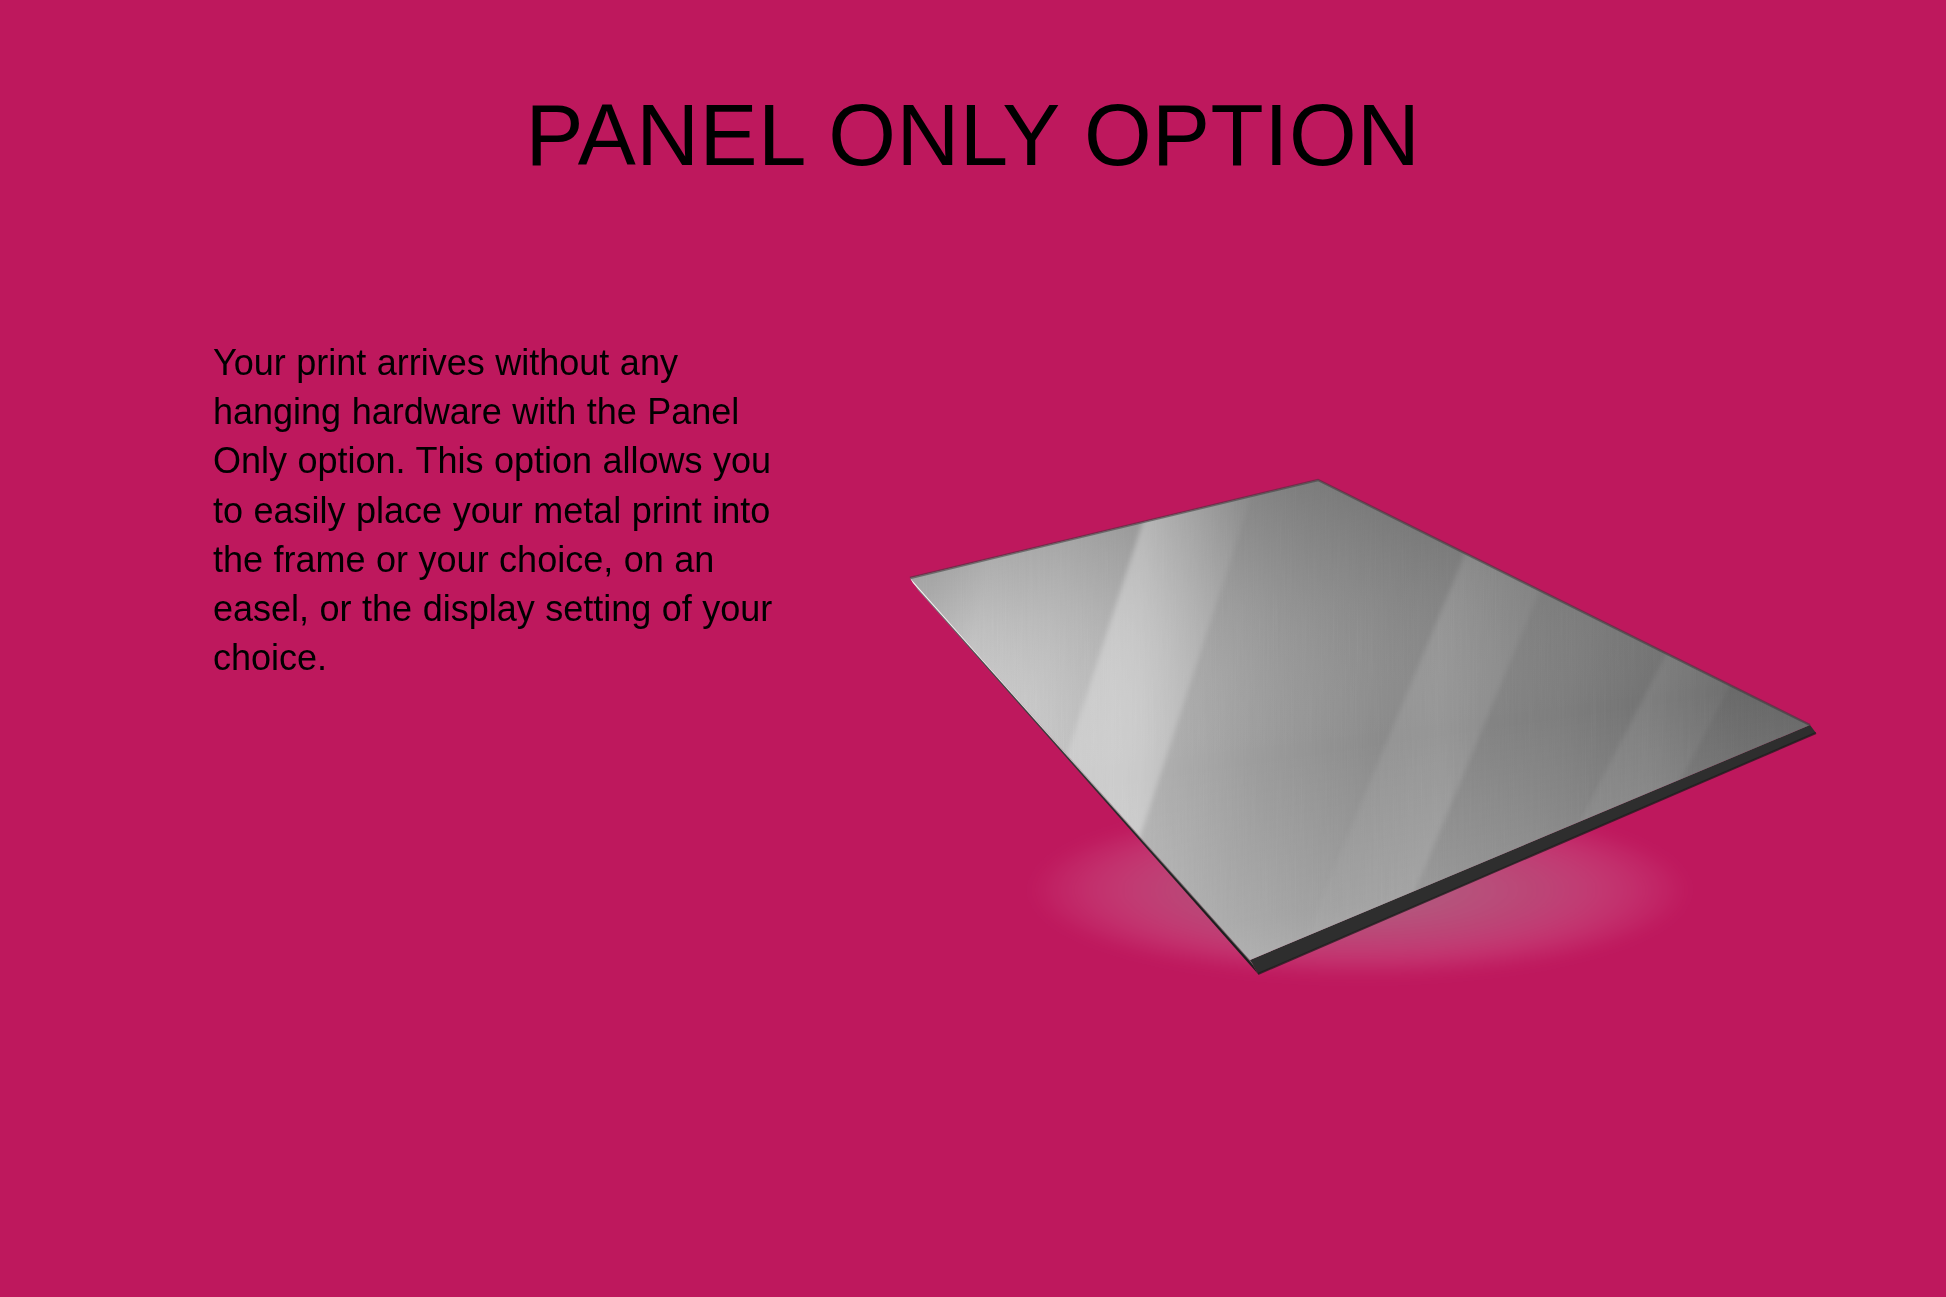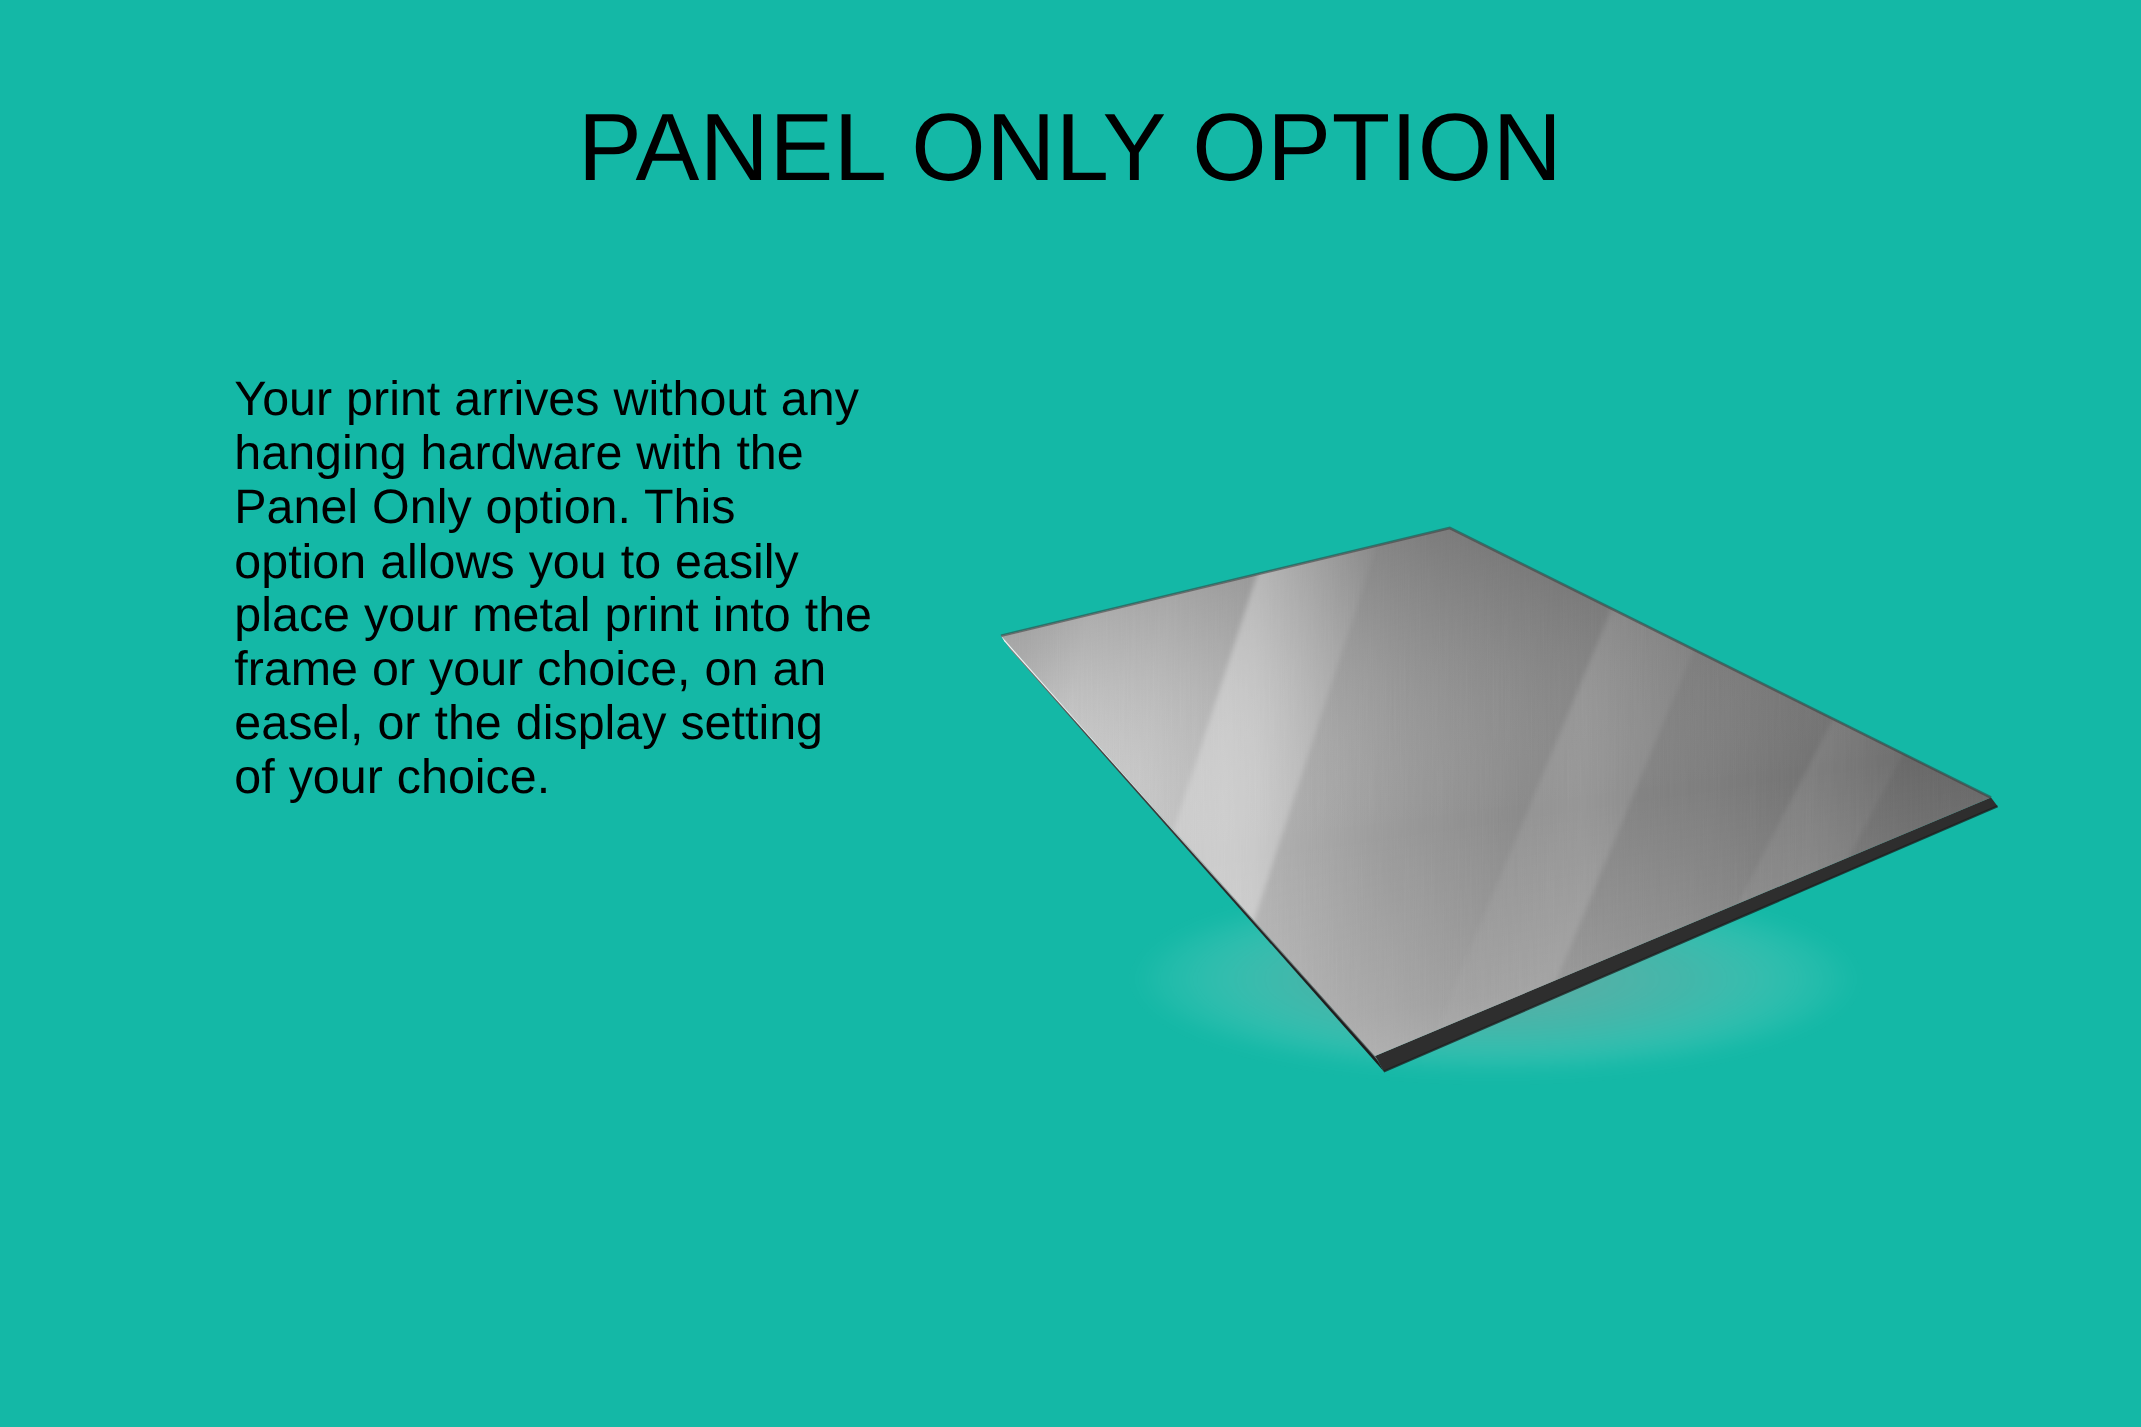--- a/index.html
+++ b/index.html
@@ -9,21 +9,21 @@
     background: #ffffff;
   }
   body {
     font-family: "Liberation Sans", sans-serif;
     -webkit-font-smoothing: antialiased;
   }
   #slide {
     position: relative;
     width: 1946px;
     height: 1297px;
-    background: #14b8a6;
+    background: #be185d;
     overflow: hidden;
   }
 
   
   #slide-title {
     position: absolute;
     left: 0;
     top: 88px;
     width: 1946px;
     text-align: center;
@@ -34,21 +34,21 @@
     letter-spacing: 0.5px;
     white-space: nowrap;
   }
 
   
   #body-text {
     position: absolute;
     left: 213px;
     top: 338px;
     width: 580px;
-    font-size: 44px;
+    font-size: 36px;
     line-height: 49.2px;
     font-weight: 400;
     color: #000000;
     text-align: left;
     word-spacing: 0.5px;
   }
 
   
   #panel-figure {
     position: absolute;

